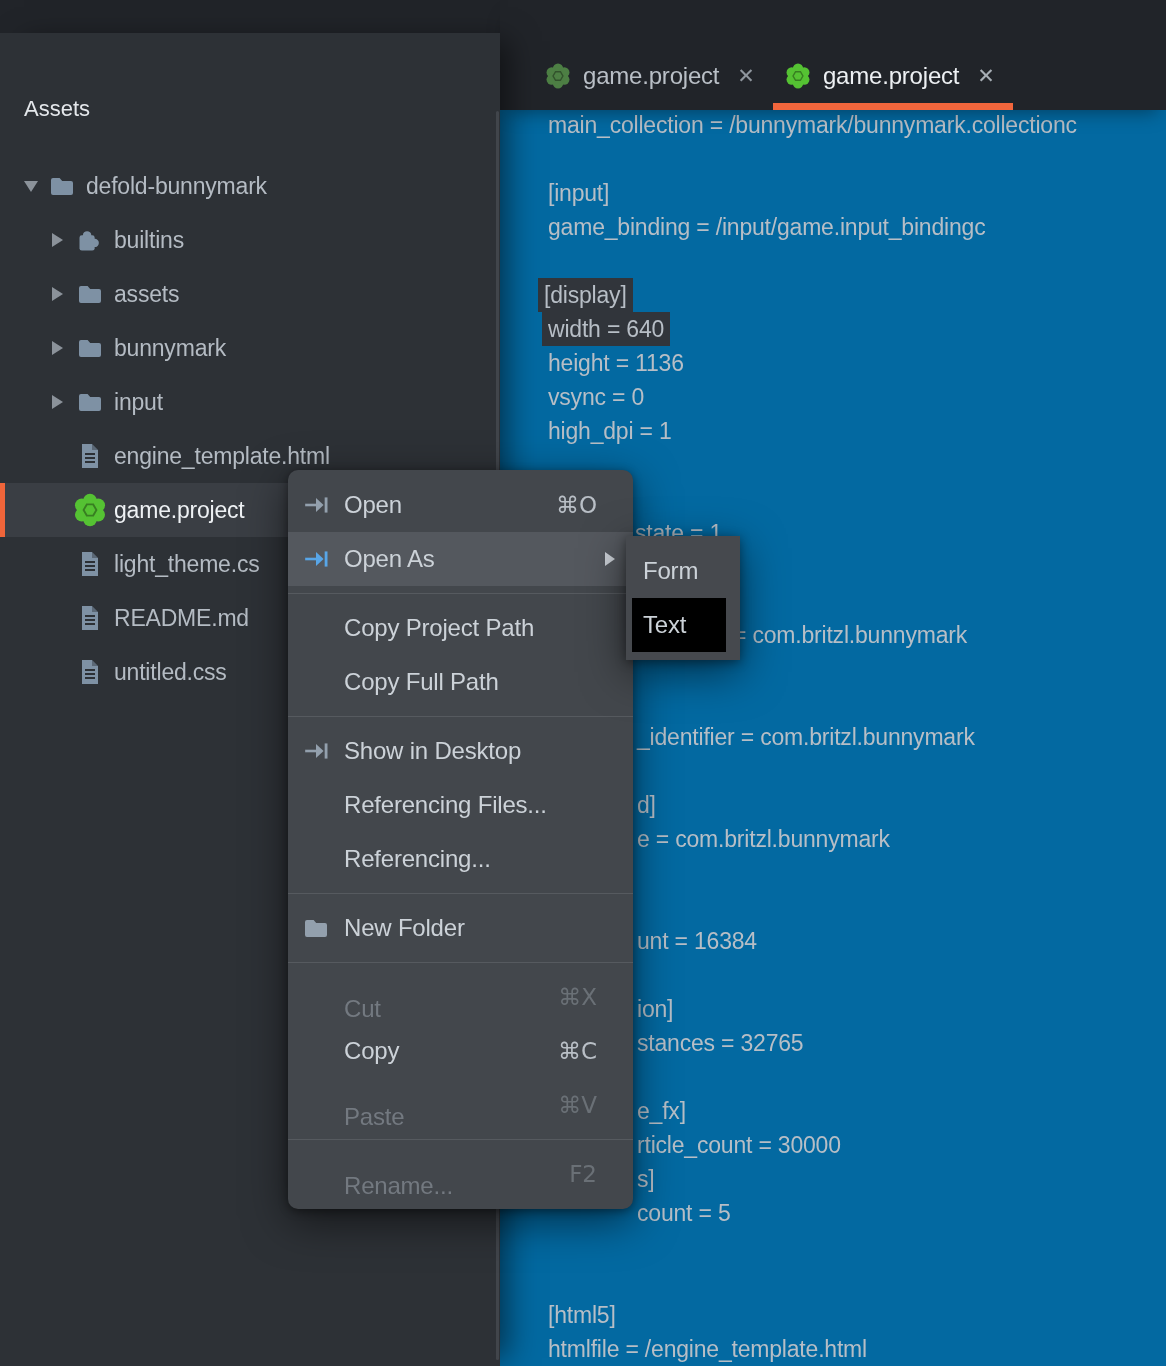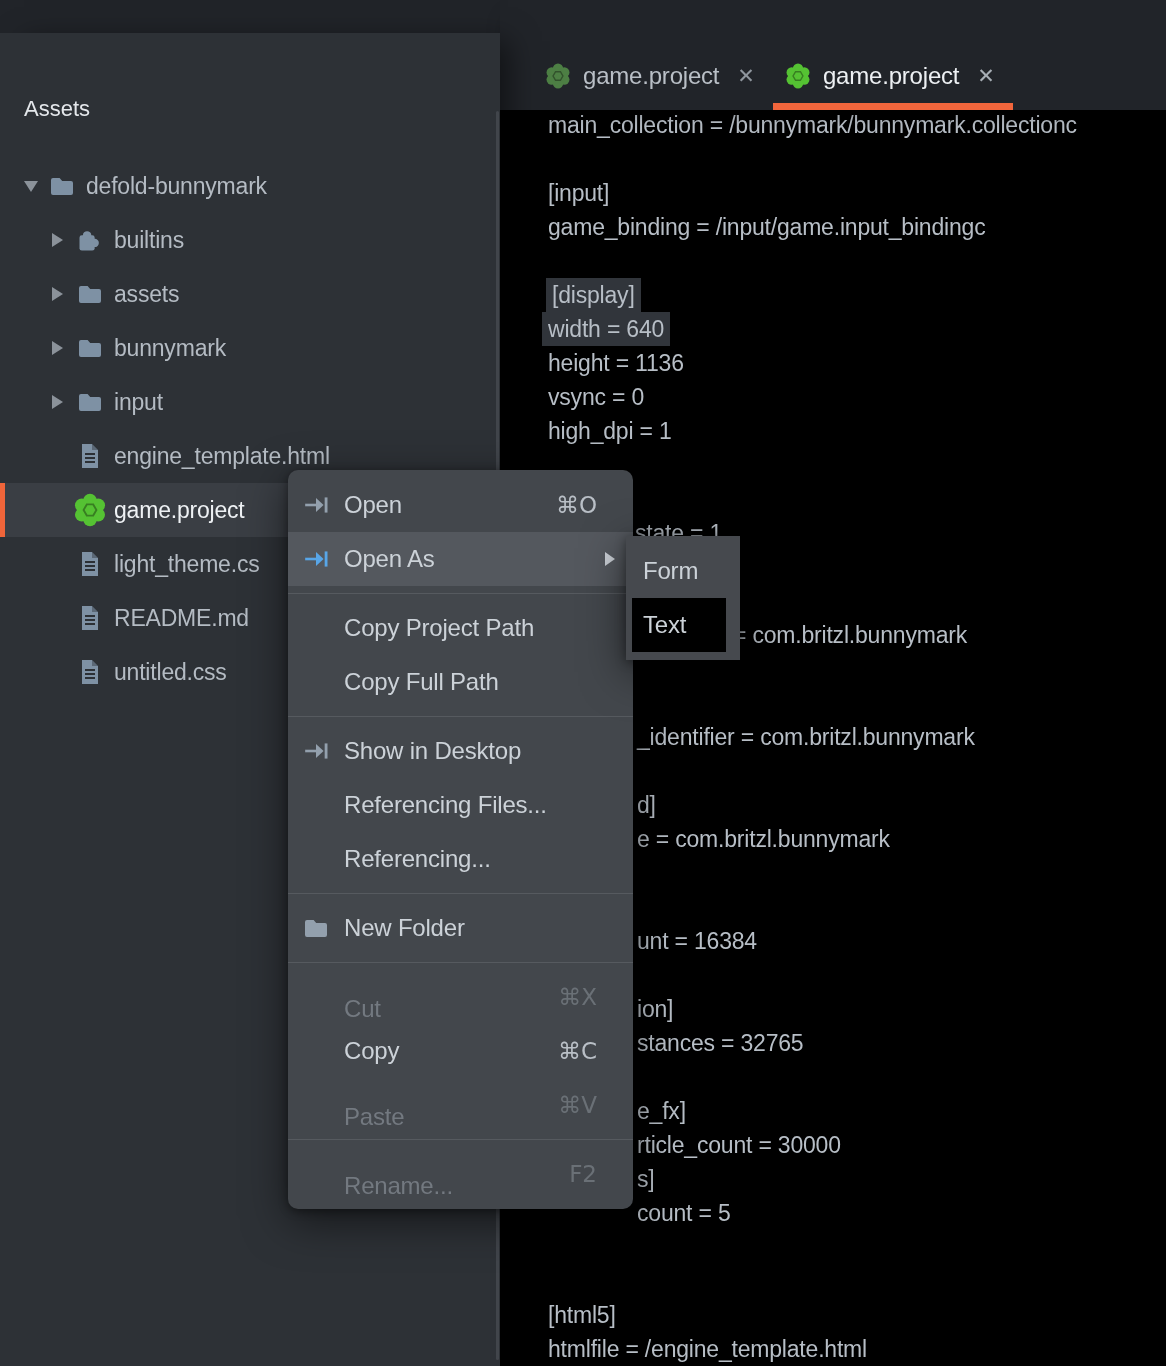--- a/index.html
+++ b/index.html
@@ -8,21 +8,21 @@
     position:relative; overflow:hidden;
     background:#212429;
     font-family:"Liberation Sans","DejaVu Sans",sans-serif;
     -webkit-font-smoothing:antialiased;
   }
   svg.defs { position:absolute; width:0; height:0; }
 
   
   .editor-pane {
     position:absolute; left:500px; top:110px; right:0; bottom:0;
-    background:#000000; overflow:hidden; z-index:0;
+    background:#0369a1; overflow:hidden; z-index:0;
   }
   .eline {
     position:absolute; white-space:pre;
     font-size:23px; line-height:34px; letter-spacing:-0.2px;
     color:#b7bec6;
   }
   .eline .hl { display:inline-block; background:#31353b; padding:0 6px; margin-left:-6px; }
 
   
   .tabbar {
@@ -160,21 +160,21 @@
       <rect x="4" y="4.5" width="16" height="2.6" rx="1.2" fill="currentColor"></rect>
       <path fill="currentColor" d="M6 8.8h12l-1.1 12.4a2 2 0 0 1-2 1.8H9.1a2 2 0 0 1-2-1.8z"></path>
     </symbol>
   </defs>
 </svg>
 
 <div class="editor-pane">
   <div class="eline" style="left:48px;  top:-2px">main_collection = /bunnymark/bunnymark.collectionc</div>
   <div class="eline" style="left:48px;  top:66px">[input]</div>
   <div class="eline" style="left:48px;  top:100px">game_binding = /input/game.input_bindingc</div>
-  <div class="eline" style="left:52px;  top:168px"><span class="hl">[display]</span></div>
+  <div class="eline" style="left:44px;  top:168px"><span class="hl">[display]</span></div>
   <div class="eline" style="left:48px;  top:202px"><span class="hl">width = 640</span></div>
   <div class="eline" style="left:48px;  top:236px">height = 1136</div>
   <div class="eline" style="left:48px;  top:270px">vsync = 0</div>
   <div class="eline" style="left:48px;  top:304px">high_dpi = 1</div>
   <div class="eline" style="left:135px; top:406px">state = 1</div>
   <div class="eline" style="left:233px; top:508px">= com.britzl.bunnymark</div>
   <div class="eline" style="left:137px; top:610px">_identifier = com.britzl.bunnymark</div>
   <div class="eline" style="left:137px; top:678px">d]</div>
   <div class="eline" style="left:137px; top:712px">e = com.britzl.bunnymark</div>
   <div class="eline" style="left:137px; top:814px">unt = 16384</div>

